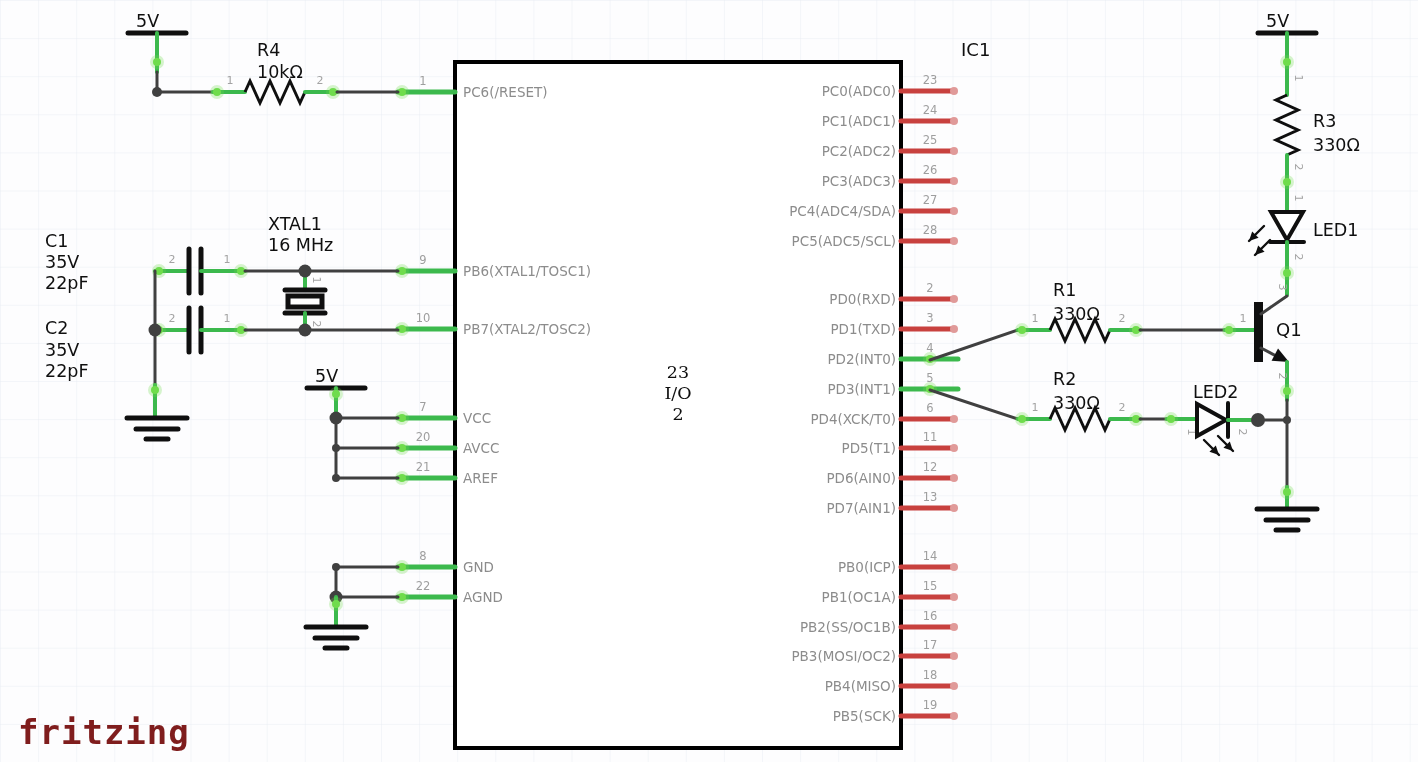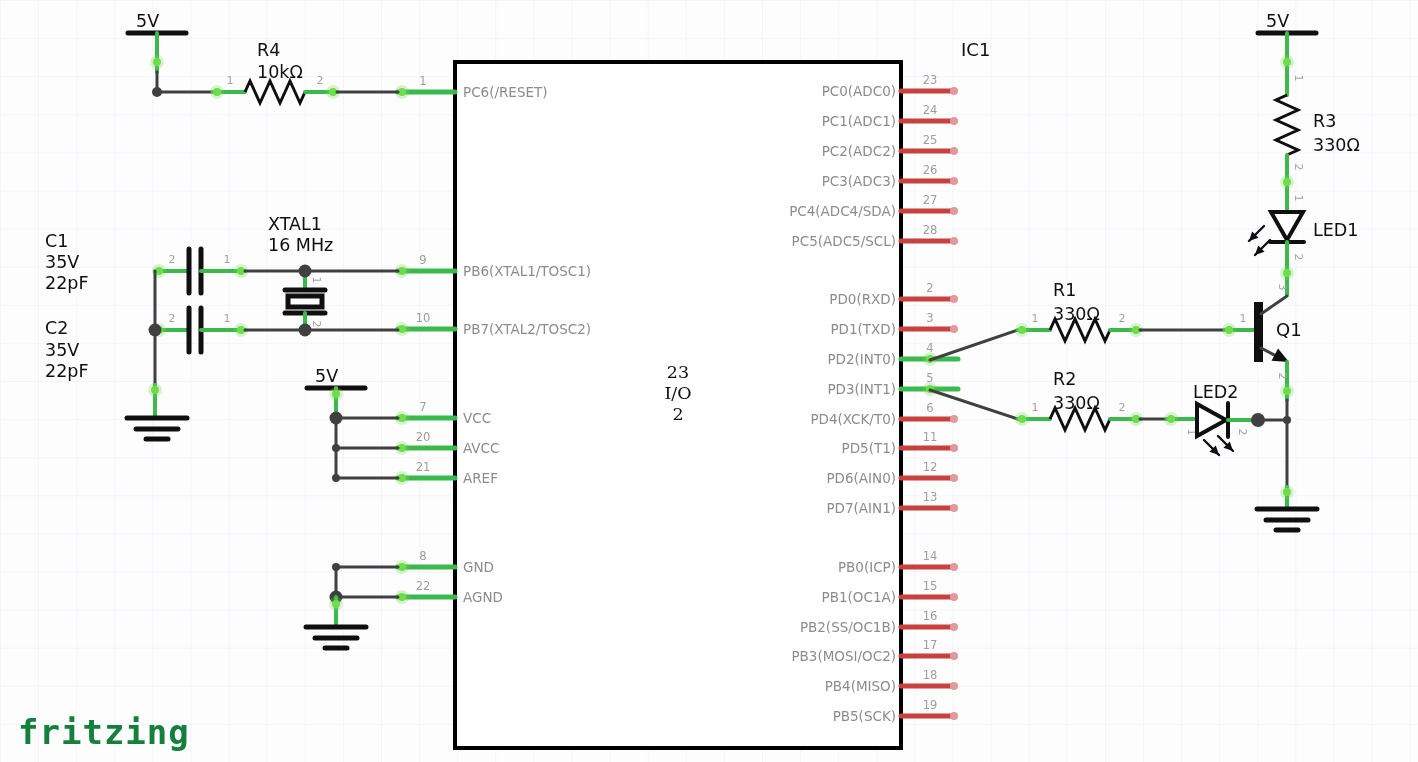--- a/index.html
+++ b/index.html
@@ -1,21 +1,21 @@
 <!DOCTYPE html>
 <html><head>
 <meta charset="utf-8">
 <style>
   html,body{margin:0;padding:0;background:#f7f8fa;}
   .canvas{position:relative;width:1418px;height:762px;background:#fdfdfe;overflow:hidden;
           font-family:"DejaVu Sans","Liberation Sans",sans-serif;}
   svg{display:block;}
   .watermark{position:absolute;left:18px;top:712px;
              font-family:"DejaVu Sans Mono","Liberation Mono",monospace;
-             font-size:34px;font-weight:bold;color:#15803d;letter-spacing:1px;
+             font-size:34px;font-weight:bold;color:#7f1d1d;letter-spacing:1px;
              user-select:none;}
 </style>
 </head>
 <body>
 
 <div class="canvas">
   <svg id="schematic" width="1418" height="762" viewBox="0 0 1418 762">
       <rect x="0" y="0" width="1418" height="762" fill="#fdfdfe"></rect>
       <defs>
         <pattern id="grid" width="38.1" height="38.1" patternUnits="userSpaceOnUse">

